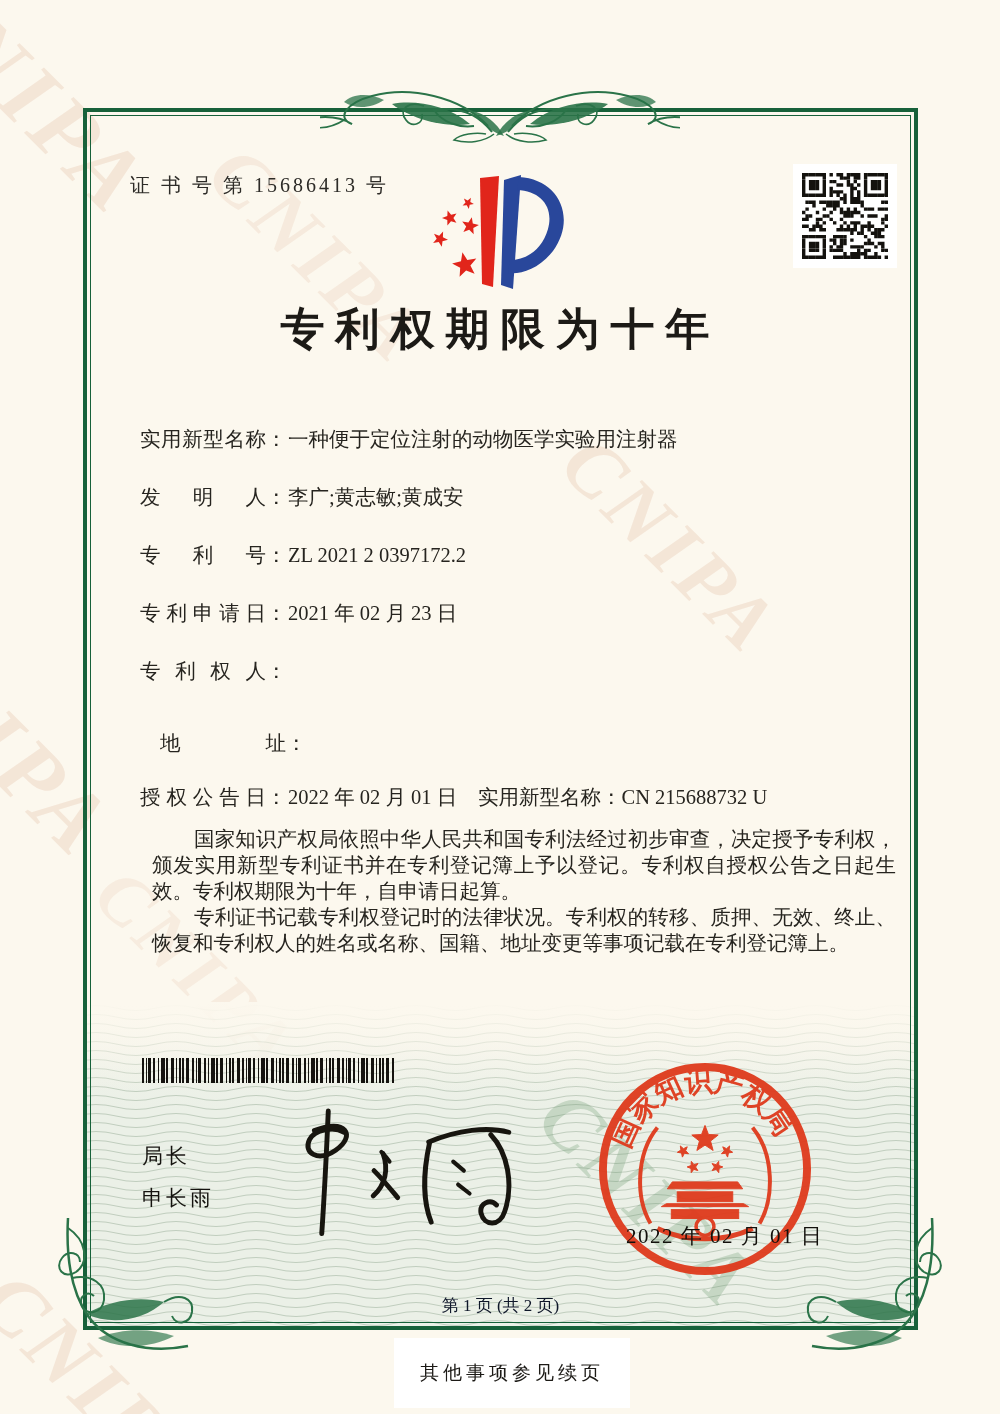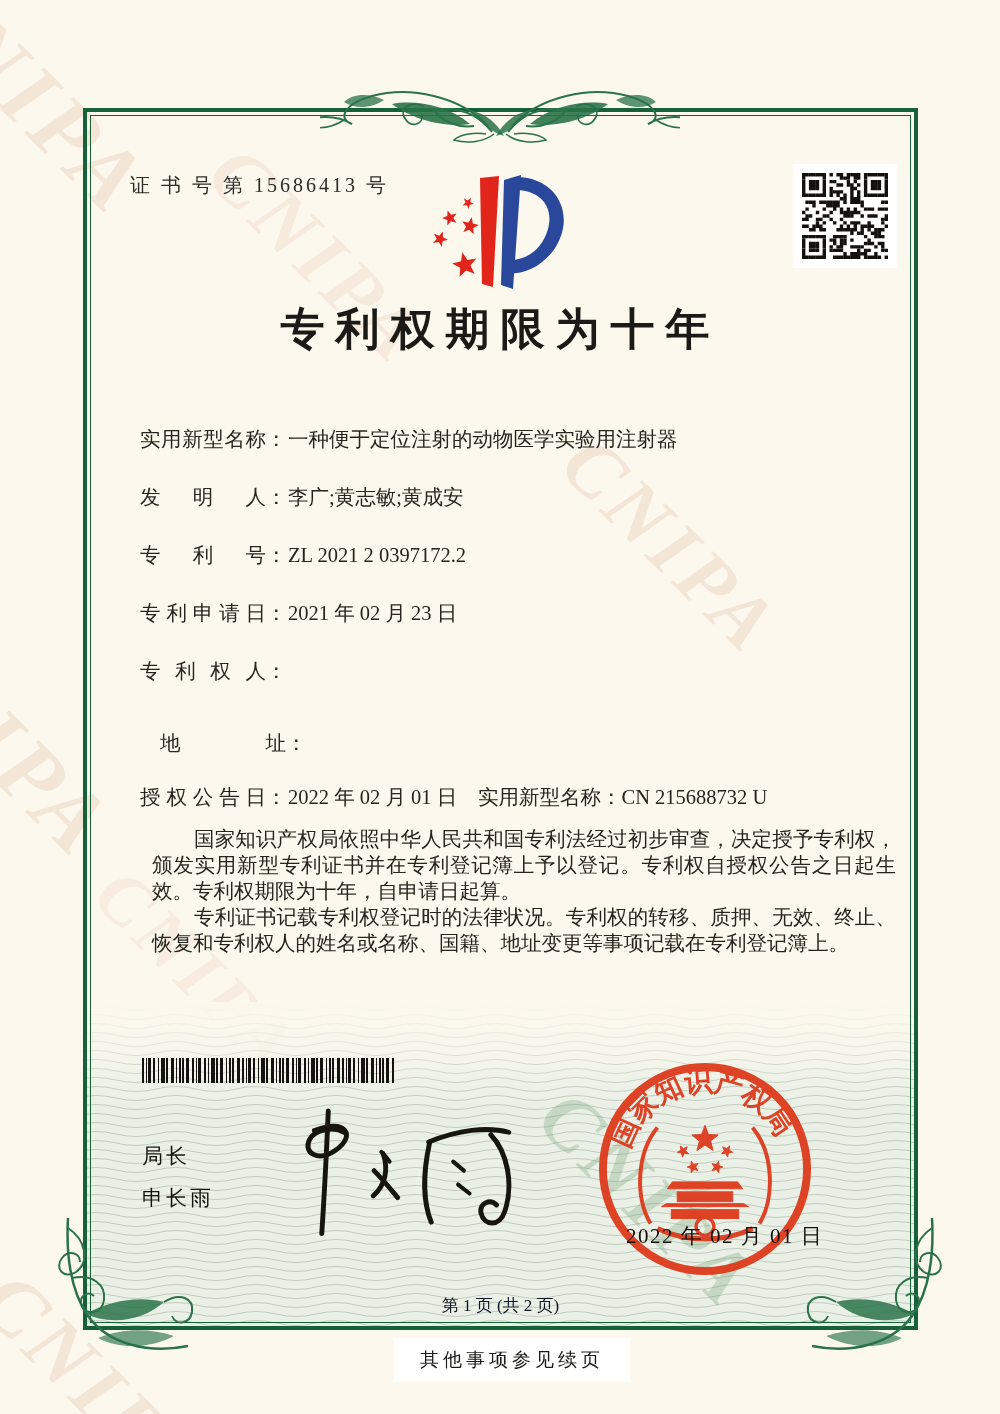--- a/index.html
+++ b/index.html
@@ -56,21 +56,21 @@
   
   .barcode{position:absolute;left:142px;top:1058px;width:258px;height:25px;display:flex;align-items:stretch;}
   .barcode div{background:#15130f;}
   .director{position:absolute;left:142px;font-size:21px;letter-spacing:3px;
             font-family:"Liberation Sans","DejaVu Sans",sans-serif;color:#15130f;text-align:right;}
   .sig{position:absolute;left:285px;top:1106px;}
   .sig path{stroke:#17150f;fill:none;stroke-linecap:round;stroke-linejoin:round;}
   .seal{position:absolute;left:596px;top:1060px;opacity:.95;}
   .seal-date{position:absolute;left:626px;top:1222px;font-size:21px;letter-spacing:1.5px;color:#12100c;}
   .page-num{position:absolute;left:83px;top:1294px;width:835px;text-align:center;font-size:17px;color:#0f172a;}
-  .note-box{position:absolute;left:394px;top:1338px;background:#ffffff;padding:9px 26px;}
+  .note-box{position:absolute;left:394px;top:1338px;background:#ffffff;padding:22px 26px;}
   .note-text{font-size:19px;letter-spacing:4px;color:#1c1a16;}
 </style>
 </head>
 <body>
 
 <div class="page">
 
   <span class="wm" style="left:-45px;top:-55px;font-size:92px;">CNIPA</span>
   <span class="wm" style="left:255px;top:128px;font-size:80px;color:rgba(206,138,101,0.12);">CNIPA</span>
   <span class="wm" style="left:608px;top:418px;font-size:80px;">CNIPA</span>

